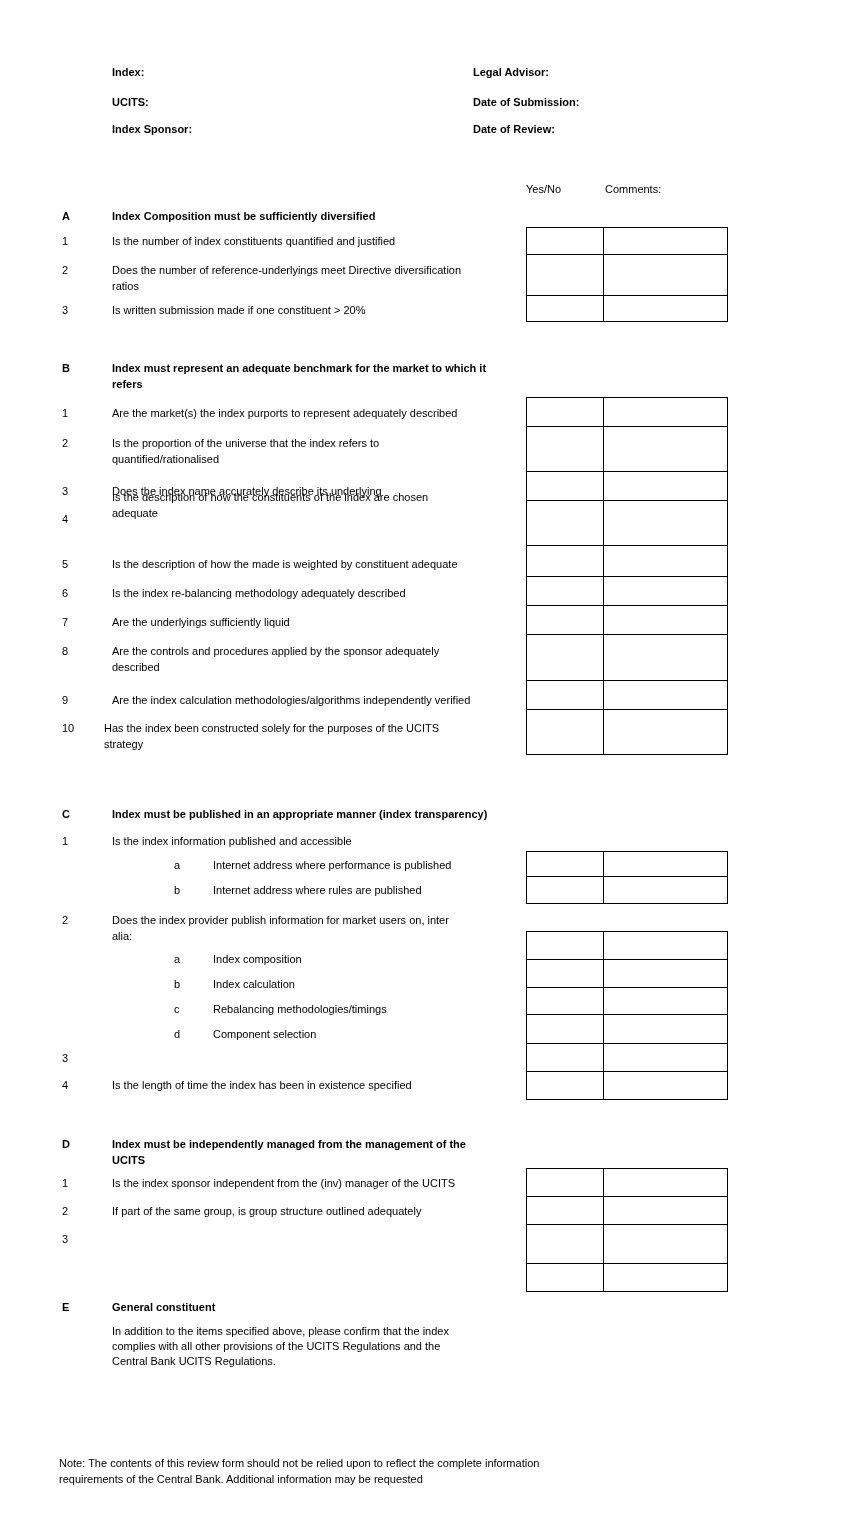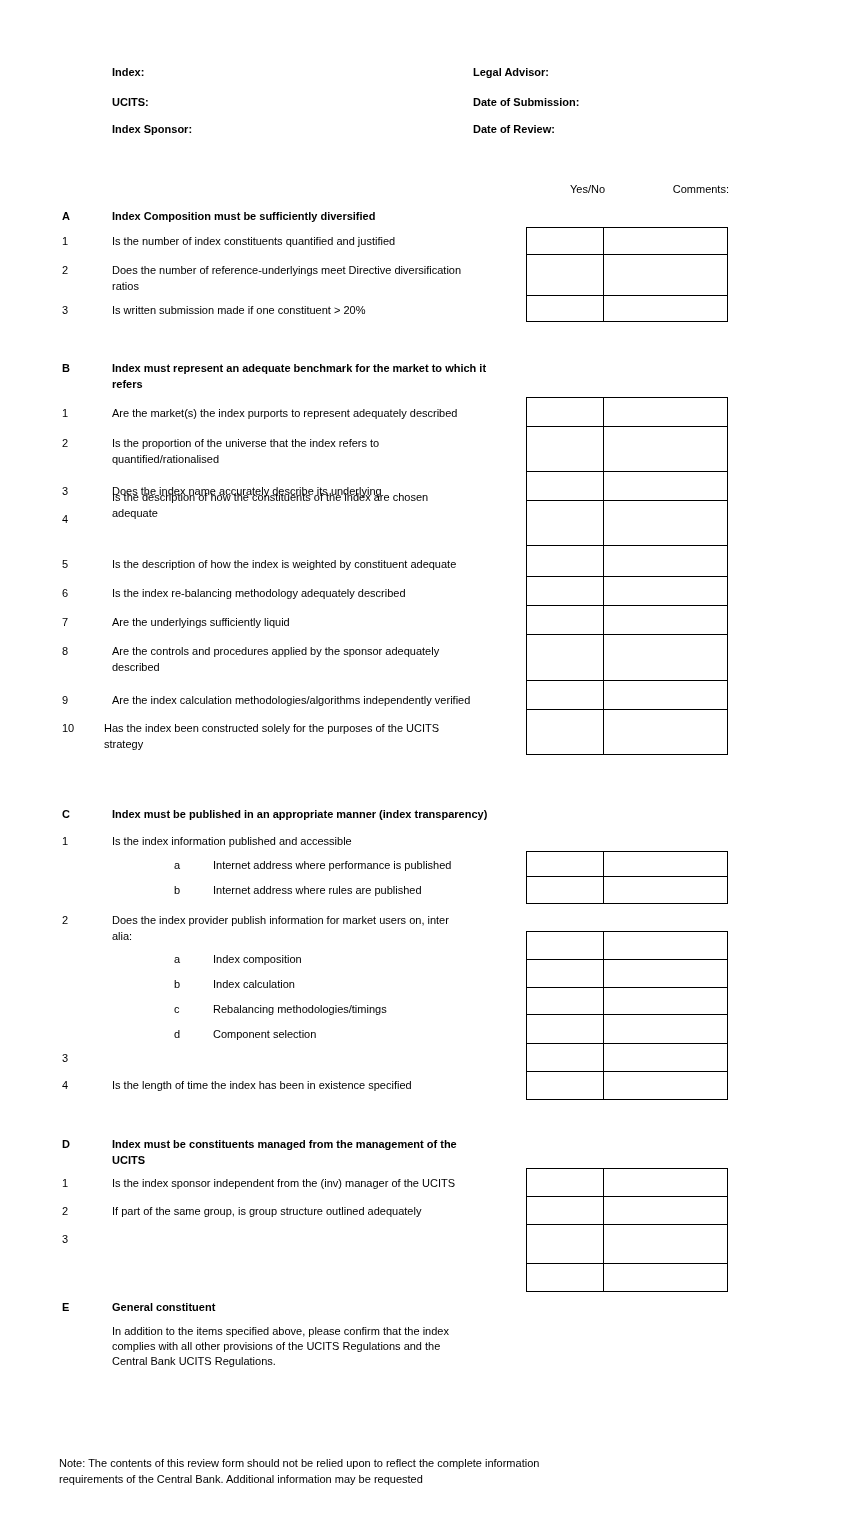--- a/index.html
+++ b/index.html
@@ -10,21 +10,21 @@
     background:#ffffff;
     color:#000000;
     font-family:"Liberation Sans", sans-serif;
     font-size:11px;
     overflow:hidden;
     margin-top:36px;
   }
   .t { position:absolute; white-space:pre-line; line-height:16px; }
   .b { font-weight:bold; }
   .lh15 { line-height:15px; }
-  .ctr { text-align:right; }
+  .ctr { text-align:left; }
   table.grid { position:absolute; border-collapse:collapse; table-layout:fixed; background:transparent; }
   table.grid td { border:1.5px solid #000000; padding:0; }
   td.col-yn { width:77px; }
   td.col-cm { width:124px; }
 </style>
 </head>
 <body>
 
 <div id="page">
 
@@ -74,21 +74,21 @@
   <div class="t" style="left:112px;top:369px">Are the market(s) the index purports to represent adequately described</div>
   <div class="t" style="left:62px;top:399px">2</div>
   <div class="t" style="left:112px;top:399px">Is the proportion of the universe that the index refers to
 quantified/rationalised</div>
   <div class="t" style="left:62px;top:447px">3</div>
   <div class="t" style="left:112px;top:447px">Does the index name accurately describe its underlying</div>
   <div class="t" style="left:62px;top:475px">4</div>
   <div class="t" style="left:112px;top:453px">Is the description of how the constituents of the index are chosen
 adequate</div>
   <div class="t" style="left:62px;top:520px">5</div>
-  <div class="t" style="left:112px;top:520px">Is the description of how the index is weighted by constituent adequate</div>
+  <div class="t" style="left:112px;top:520px">Is the description of how the made is weighted by constituent adequate</div>
   <div class="t" style="left:62px;top:549px">6</div>
   <div class="t" style="left:112px;top:549px">Is the index re-balancing methodology adequately described</div>
   <div class="t" style="left:62px;top:578px">7</div>
   <div class="t" style="left:112px;top:578px">Are the underlyings sufficiently liquid</div>
   <div class="t" style="left:62px;top:607px">8</div>
   <div class="t" style="left:112px;top:607px">Are the controls and procedures applied by the sponsor adequately
 described</div>
   <div class="t" style="left:62px;top:656px">9</div>
   <div class="t" style="left:112px;top:656px">Are the index calculation methodologies/algorithms independently verified</div>
   <div class="t" style="left:62px;top:684px">10</div>
@@ -200,21 +200,21 @@
           <td class="col-cm"></td>
         </tr>
       <tr style="height:28px">
           <td class="col-yn"></td>
           <td class="col-cm"></td>
         </tr>
     </tbody>
   </table>
 
   <div class="t b" style="left:62px;top:1100px">D</div>
-  <div class="t b" style="left:112px;top:1100px;width:420px">Index must be constituents managed from the management of the
+  <div class="t b" style="left:112px;top:1100px;width:420px">Index must be independently managed from the management of the
 UCITS</div>
 
   <div class="t" style="left:62px;top:1139px">1</div>
   <div class="t" style="left:112px;top:1139px">Is the index sponsor independent from the (inv) manager of the UCITS</div>
   <div class="t" style="left:62px;top:1167px">2</div>
   <div class="t" style="left:112px;top:1167px">If part of the same group, is group structure outlined adequately</div>
   <div class="t" style="left:62px;top:1195px">3</div>
 
   <table class="grid" style="left:526px;top:1132px">
     <tbody>

